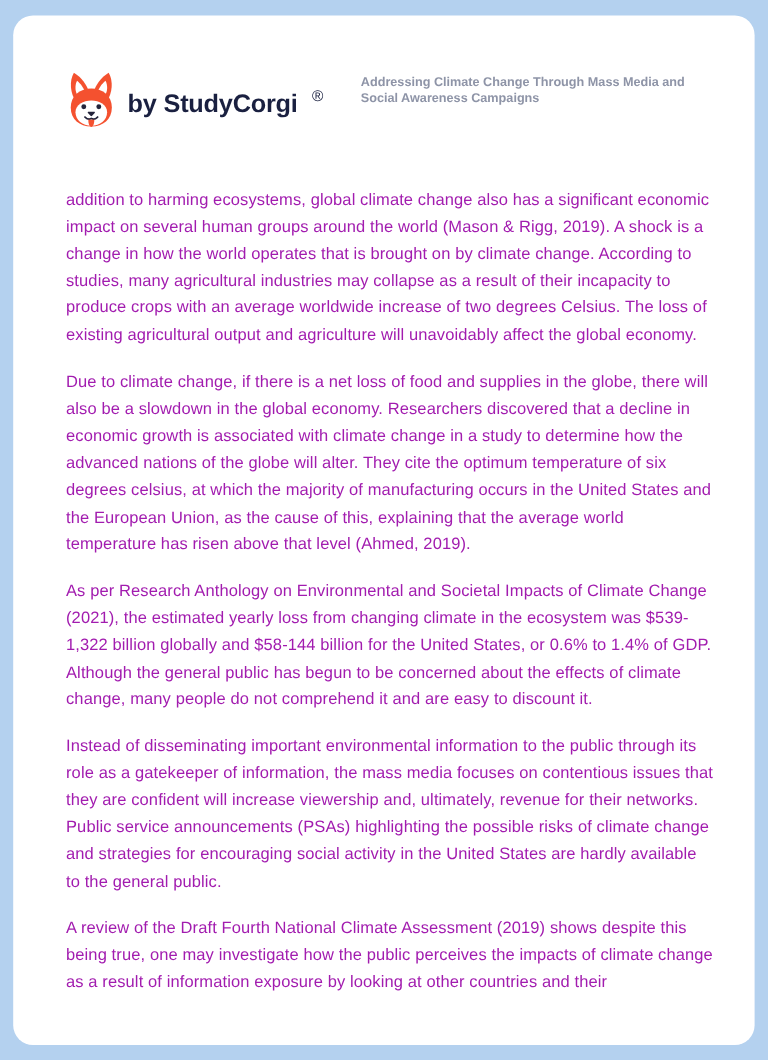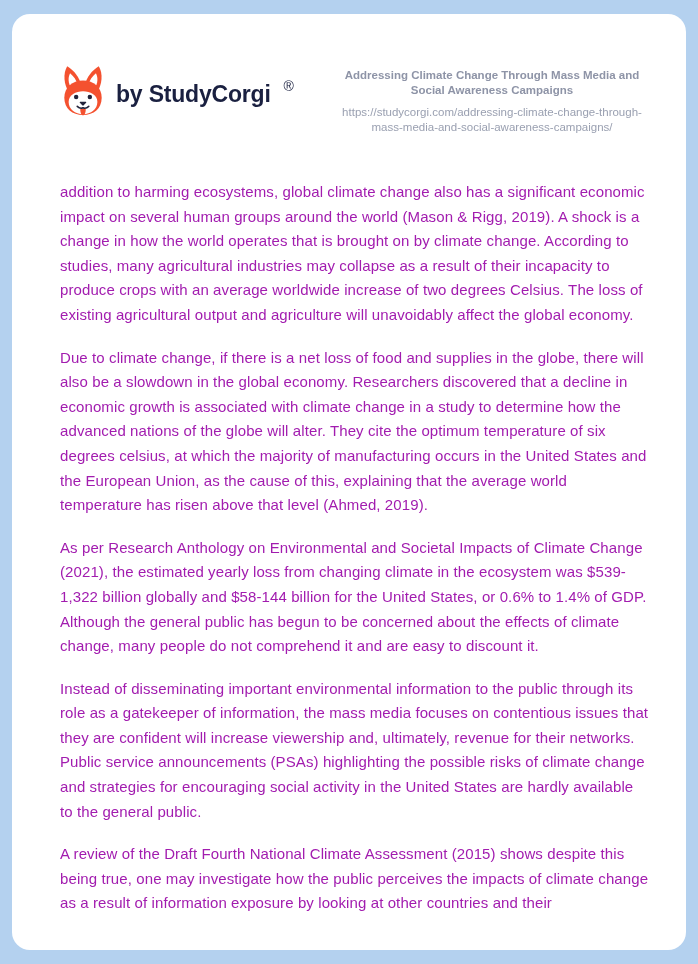--- a/index.html
+++ b/index.html
@@ -45,21 +45,21 @@
   .reg-mark {
     font-size: 14px;
     font-weight: 400;
     color: #1A2040;
     position: relative;
     top: -8px;
     margin-left: 3px;
   }
   .doc-meta {
     width: 328px;
-    text-align: center;
+    text-align: left;
     padding-top: 4px;
   }
   .doc-title {
     font-size: 11.5px;
     font-weight: 700;
     color: #8E94A7;
     line-height: 15px;
     margin-bottom: 7px;
   }
   .doc-url {
@@ -112,26 +112,25 @@
 
           <path d="M28.2 61.5 C28.2 67 30 70.5 32 70.5 C34 70.5 35.8 67 35.8 61.5 Z" fill="#F4512F"></path>
         </svg>
       </span>
       <span class="brand-text">by StudyCorgi</span>
       <span class="reg-mark">®</span>
     </div>
 
     <div class="doc-meta">
       <div class="doc-title">Addressing Climate Change Through Mass Media and Social Awareness Campaigns</div>
-      <a class="doc-url">https://studycorgi.com/addressing-climate-change-through-mass-media-and-social-awareness-campaigns/</a>
     </div>
 
   </header>
 
   <article class="content">
     <p>addition to harming ecosystems, global climate change also has a significant economic impact on several human groups around the world (Mason &amp; Rigg, 2019). A shock is a change in how the world operates that is brought on by climate change. According to studies, many agricultural industries may collapse as a result of their incapacity to produce crops with an average worldwide increase of two degrees Celsius. The loss of existing agricultural output and agriculture will unavoidably affect the global economy.</p>
     <p>Due to climate change, if there is a net loss of food and supplies in the globe, there will also be a slowdown in the global economy. Researchers discovered that a decline in economic growth is associated with climate change in a study to determine how the advanced nations of the globe will alter. They cite the optimum temperature of six degrees celsius, at which the majority of manufacturing occurs in the United States and the European Union, as the cause of this, explaining that the average world temperature has risen above that level (Ahmed, 2019).</p>
     <p>As per Research Anthology on Environmental and Societal Impacts of Climate Change (2021), the estimated yearly loss from changing climate in the ecosystem was $539-1,322 billion globally and $58-144 billion for the United States, or 0.6% to 1.4% of GDP. Although the general public has begun to be concerned about the effects of climate change, many people do not comprehend it and are easy to discount it.</p>
     <p>Instead of disseminating important environmental information to the public through its role as a gatekeeper of information, the mass media focuses on contentious issues that they are confident will increase viewership and, ultimately, revenue for their networks. Public service announcements (PSAs) highlighting the possible risks of climate change and strategies for encouraging social activity in the United States are hardly available to the general public.</p>
-    <p>A review of the Draft Fourth National Climate Assessment (2015) shows despite this being true, one may investigate how the public perceives the impacts of climate change as a result of information exposure by looking at other countries and their</p>
+    <p>A review of the Draft Fourth National Climate Assessment (2019) shows despite this being true, one may investigate how the public perceives the impacts of climate change as a result of information exposure by looking at other countries and their</p>
   </article>
 
 </div>
 
 </body></html>

